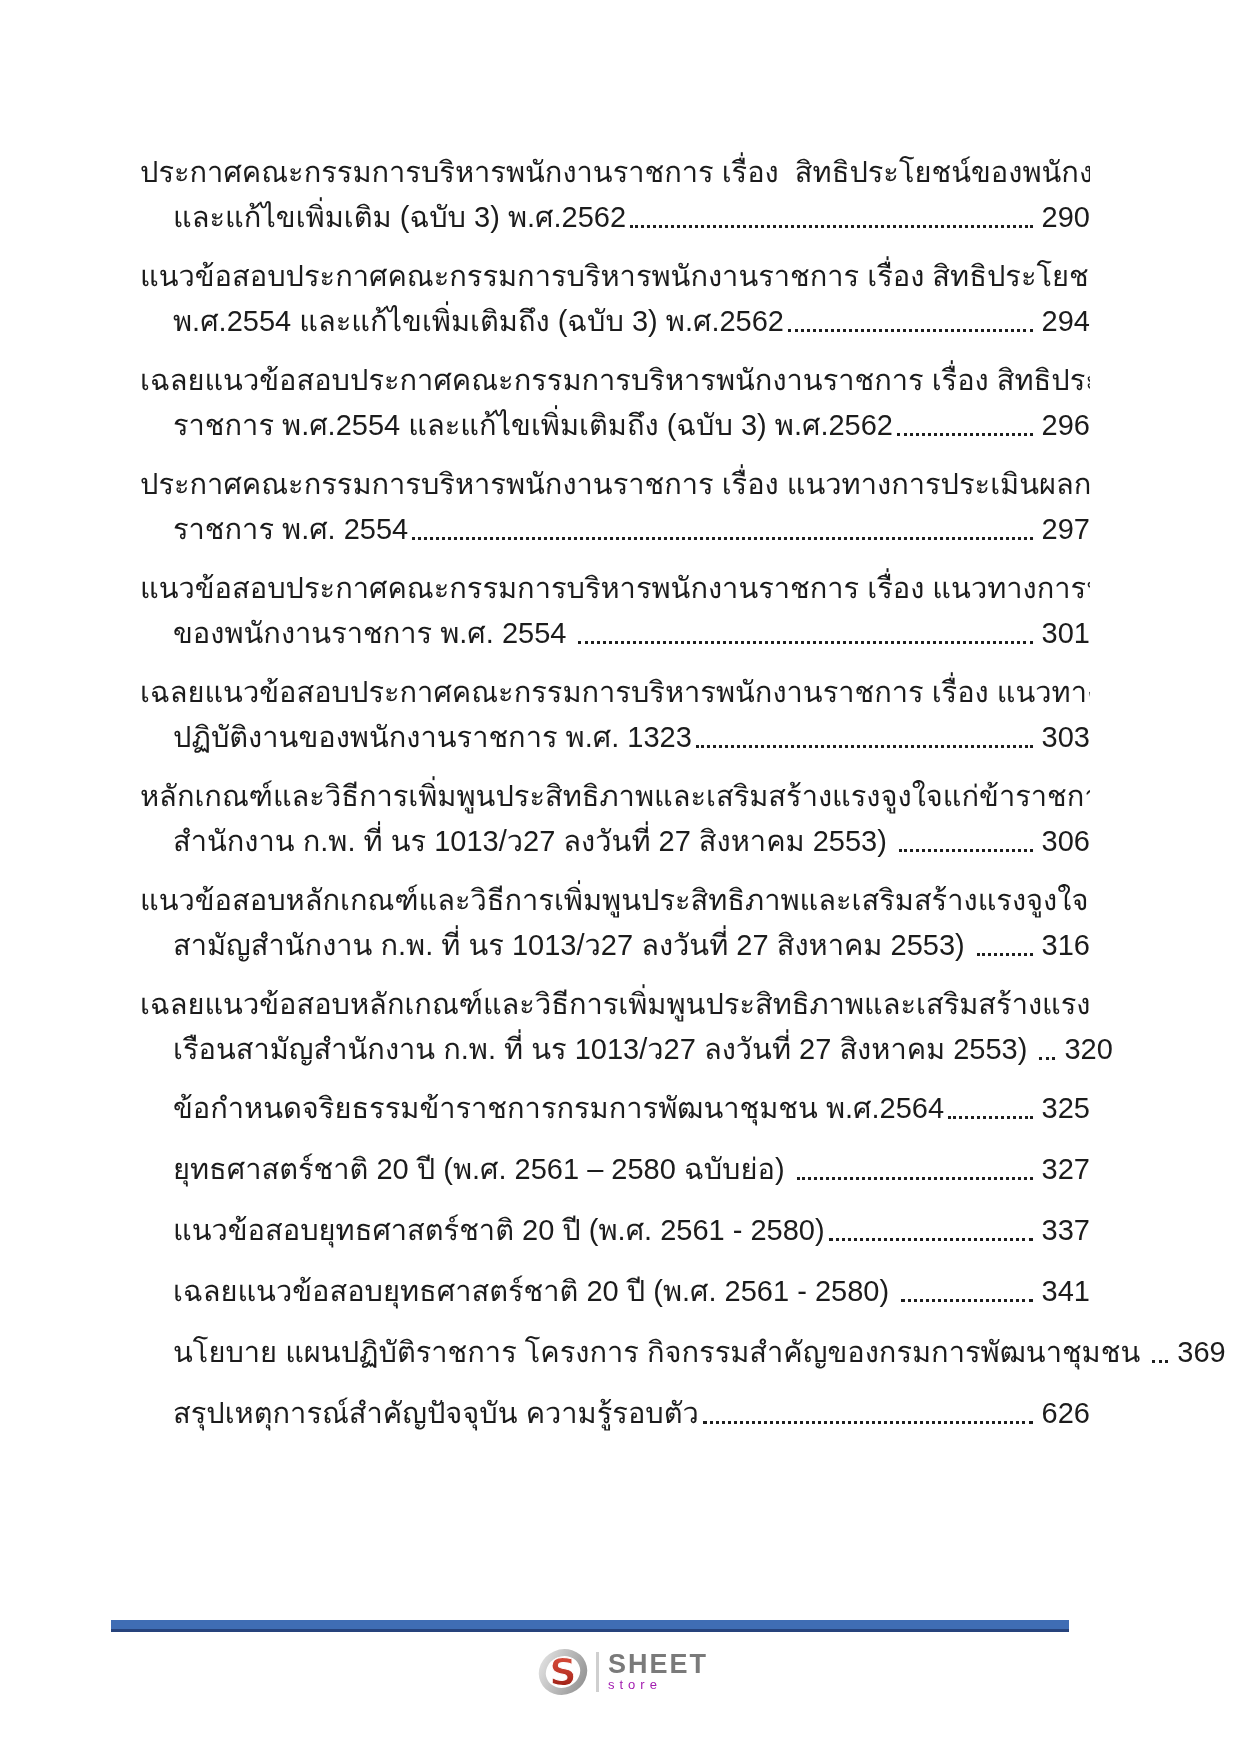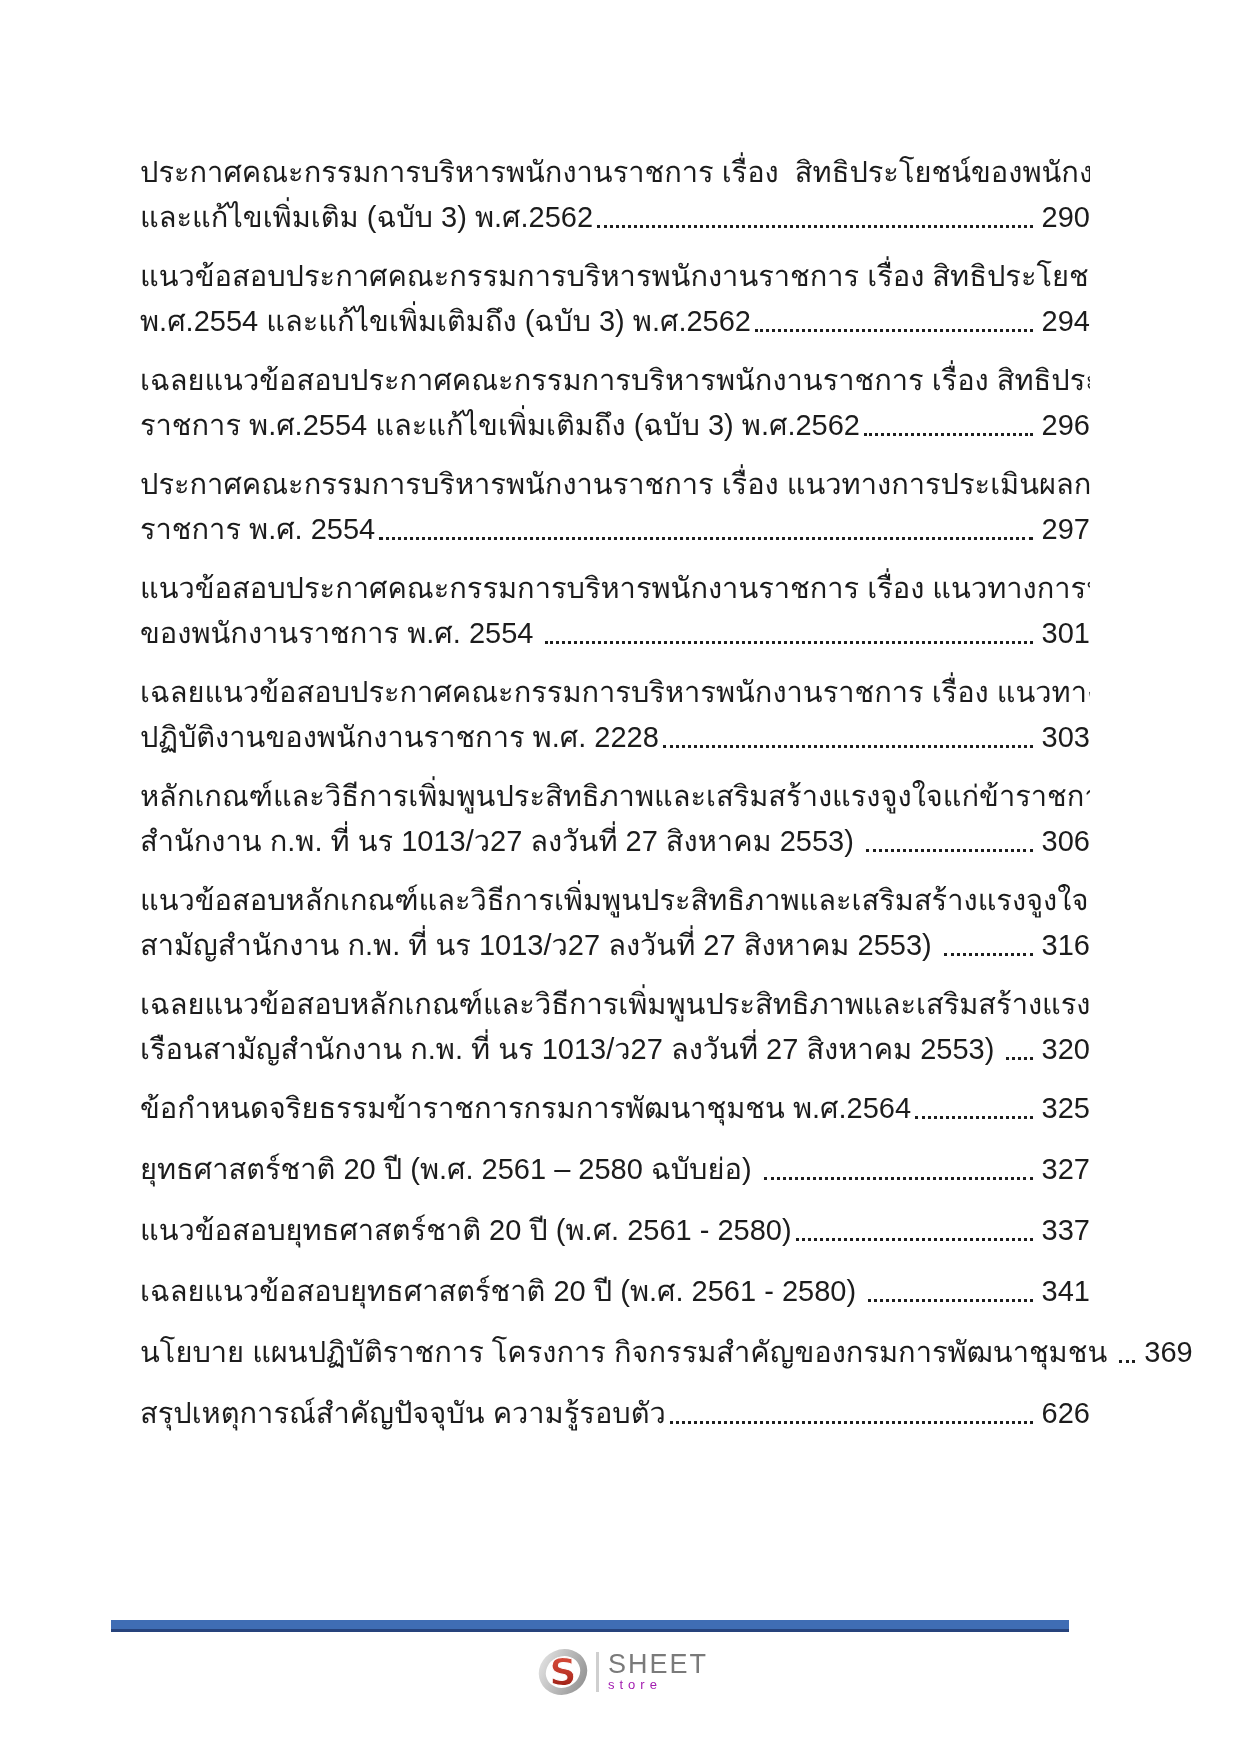--- a/index.html
+++ b/index.html
@@ -11,21 +11,21 @@
   .page{position:relative;width:1241px;height:1755px;background:#ffffff;overflow:hidden;}
 
   
   .toc{
     position:absolute;left:140px;top:150px;width:950px;
     font-size:29px;line-height:45px;color:#1c1c1c;
   }
   .entry{margin:0 0 14px 0;}
   .entry.single{margin-bottom:16px;text-align:right;}
   .tline{height:45px;white-space:pre;overflow:hidden;}
-  .lastline{display:flex;align-items:stretch;overflow:visible;}
+  .lastline{display:flex;align-items:stretch;overflow:visible;margin-left:33px;}
   .ttext{white-space:pre;flex:0 0 auto;}
   .lead{
     flex:1 1 auto;min-width:16px;
     border-bottom:3px dotted #1f1f1f;
     margin:0 9px 12px 4px;
   }
   .pg{flex:0 0 auto;}
 
   
   .rule{
@@ -33,21 +33,21 @@
     background:#3f6db4;border-bottom:3px solid #26437c;
   }
   .logo{
     position:absolute;left:537px;top:1647px;height:50px;
     display:flex;align-items:center;
   }
   .logo svg{display:block;}
   .logo-divider{width:3px;height:40px;background:#cfcfcf;margin:0 9px 0 7px;}
   .logo-text{display:flex;flex-direction:column;justify-content:center;}
   .logo-title{
-    font-size:27px;font-weight:normal;color:#7a7a7a;
+    font-size:27px;font-weight:bold;color:#7a7a7a;
     letter-spacing:2px;line-height:24px;
   }
   .logo-subtitle{
     font-size:13px;color:#a21caf;letter-spacing:5px;line-height:14px;margin-top:2px;
   }
 </style>
 </head>
 <body>
 
 <div class="page">
@@ -68,21 +68,21 @@
       <div class="entry">
         <div class="tline"><span class="ttext">ประกาศคณะกรรมการบริหารพนักงานราชการ เรื่อง แนวทางการประเมินผลการปฏิบัติงานของพนักงาน</span></div>
         <div class="tline lastline"><span class="ttext">ราชการ พ.ศ. 2554</span><span class="lead"></span><span class="pg">297</span></div>
       </div>
       <div class="entry">
         <div class="tline"><span class="ttext">แนวข้อสอบประกาศคณะกรรมการบริหารพนักงานราชการ เรื่อง แนวทางการประเมินผลการปฏิบัติงาน</span></div>
         <div class="tline lastline"><span class="ttext">ของพนักงานราชการ พ.ศ. 2554 </span><span class="lead"></span><span class="pg">301</span></div>
       </div>
       <div class="entry">
         <div class="tline"><span class="ttext">เฉลยแนวข้อสอบประกาศคณะกรรมการบริหารพนักงานราชการ เรื่อง แนวทางการประเมินผลการ</span></div>
-        <div class="tline lastline"><span class="ttext">ปฏิบัติงานของพนักงานราชการ พ.ศ. 2228</span><span class="lead"></span><span class="pg">303</span></div>
+        <div class="tline lastline"><span class="ttext">ปฏิบัติงานของพนักงานราชการ พ.ศ. 1323</span><span class="lead"></span><span class="pg">303</span></div>
       </div>
       <div class="entry">
         <div class="tline"><span class="ttext">หลักเกณฑ์และวิธีการเพิ่มพูนประสิทธิภาพและเสริมสร้างแรงจูงใจแก่ข้าราชการพลเรือนสามัญ(หนังสือ</span></div>
         <div class="tline lastline"><span class="ttext">สำนักงาน ก.พ. ที่ นร 1013/ว27 ลงวันที่ 27 สิงหาคม 2553) </span><span class="lead"></span><span class="pg">306</span></div>
       </div>
       <div class="entry">
         <div class="tline"><span class="ttext">แนวข้อสอบหลักเกณฑ์และวิธีการเพิ่มพูนประสิทธิภาพและเสริมสร้างแรงจูงใจแก่ข้าราชการพลเรือน</span></div>
         <div class="tline lastline"><span class="ttext">สามัญสำนักงาน ก.พ. ที่ นร 1013/ว27 ลงวันที่ 27 สิงหาคม 2553) </span><span class="lead"></span><span class="pg">316</span></div>
       </div>
       <div class="entry">

